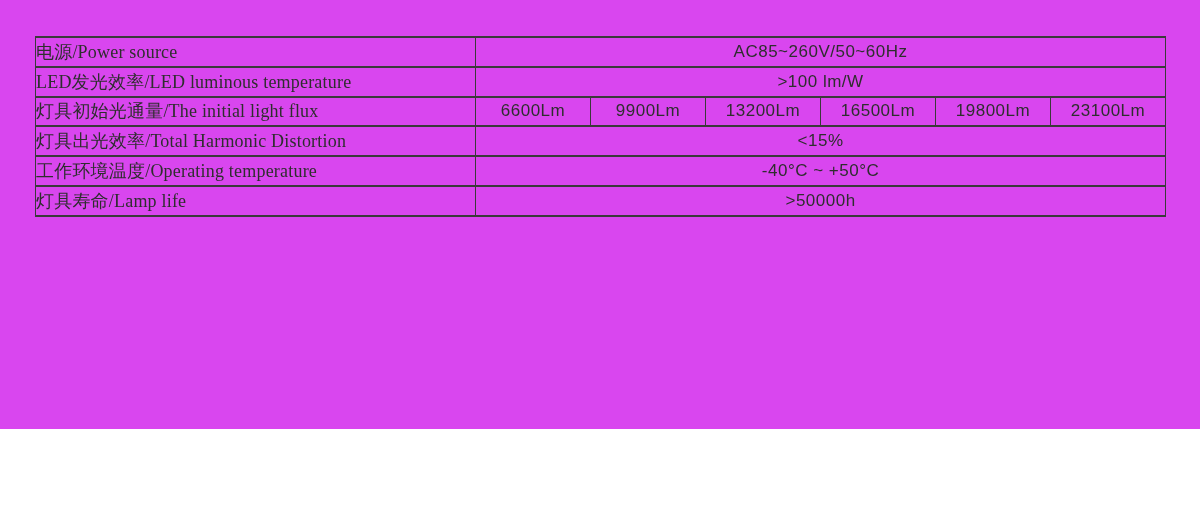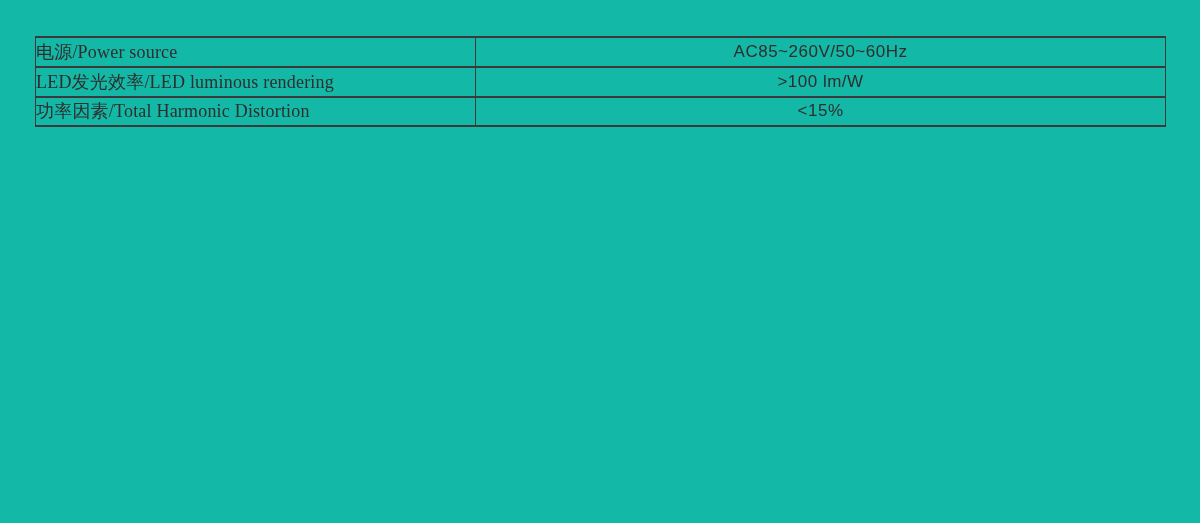--- a/index.html
+++ b/index.html
@@ -9,22 +9,22 @@
   }
   body {
     width: 1200px;
     height: 523px;
     overflow: hidden;
     position: relative;
   }
   .sheet {
     position: relative;
     width: 1200px;
-    height: 523px;
-    background: #14b8a6;
+    height: 429px;
+    background: #d946ef;
   }
   table.spec {
     position: absolute;
     left: 35px;
     top: 36px;
     width: 1130px;
     border-collapse: collapse;
     table-layout: fixed;
   }
   table.spec col.c-label { width: 440px; }
@@ -75,34 +75,51 @@
     <tbody>
 
       <tr>
         <td class="label">电源/Power source</td>
         <td class="val merged" colspan="6">AC85~260V/50~60Hz</td>
       </tr>
 
 
 
       <tr>
-        <td class="label">LED发光效率/LED luminous rendering</td>
+        <td class="label">LED发光效率/LED luminous temperature</td>
         <td class="val merged" colspan="6">&gt;100 lm/W</td>
+      </tr>
+
+      <tr>
+        <td class="label">灯具初始光通量/The initial light flux</td>
+        <td class="val">6600Lm</td>
+        <td class="val">9900Lm</td>
+        <td class="val">13200Lm</td>
+        <td class="val">16500Lm</td>
+        <td class="val">19800Lm</td>
+        <td class="val">23100Lm</td>
       </tr>
 
 
 
 
 
-
       <tr>
-        <td class="label">功率因素/Total Harmonic Distortion</td>
+        <td class="label">灯具出光效率/Total Harmonic Distortion</td>
         <td class="val merged" colspan="6">&lt;15%</td>
       </tr>
 
 
+      <tr>
+        <td class="label">工作环境温度/Operating temperature</td>
+        <td class="val merged" colspan="6">-40°C ~ +50°C</td>
+      </tr>
 
 
 
+      <tr>
+        <td class="label">灯具寿命/Lamp life</td>
+        <td class="val merged" colspan="6">&gt;50000h</td>
+      </tr>
 
     </tbody>
   </table>
 </div>
 
 </body></html>

